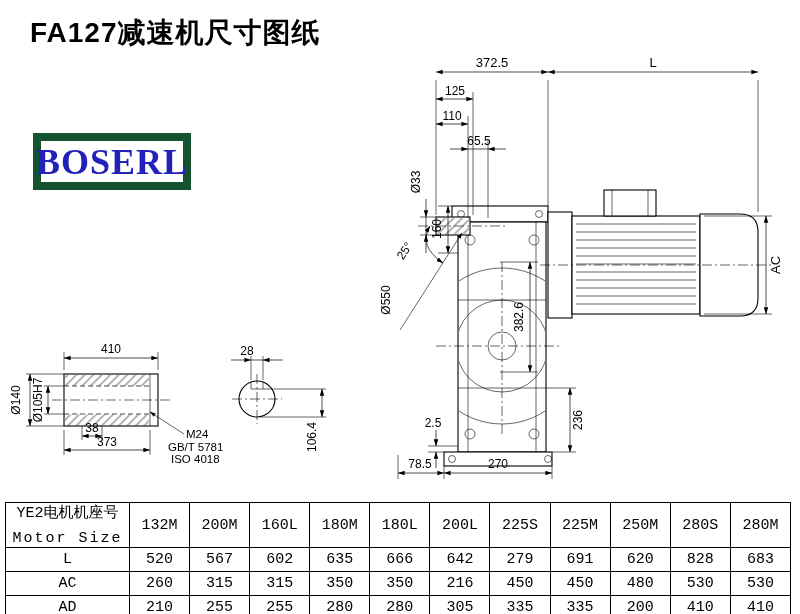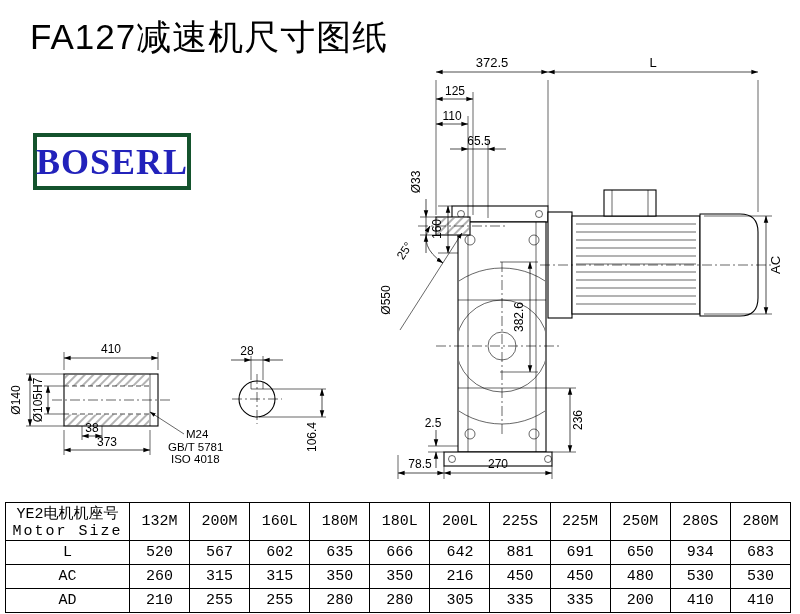--- a/index.html
+++ b/index.html
@@ -1,22 +1,22 @@
 <!DOCTYPE html>
 <html><head>
 <meta charset="utf-8">
 <style>
   * { margin:0; padding:0; box-sizing:border-box; }
   html,body { width:800px; height:614px; }
   body { position:relative; background:#fff; font-family:"Liberation Sans",sans-serif; overflow:hidden; }
 
-  .title { position:absolute; left:30px; top:14px; font-size:35px; font-weight:normal; color:#000; letter-spacing:1px; }
+  .title { position:absolute; left:30px; top:14px; font-size:28px; font-weight:bold; color:#000; letter-spacing:1px; }
 
   .logo { position:absolute; left:33px; top:133px; width:158px; height:57px;
-          border:4px solid #14532d; background:#fff;
+          border:8px solid #14532d; background:#fff;
           display:flex; align-items:center; justify-content:center; }
   .logo span { font-family:"Liberation Serif",serif; font-size:36px; font-weight:bold;
                color:#2222bb; letter-spacing:1px; }
 
   svg.drawing { position:absolute; left:0; top:0; }
 
   
   .ol   { fill:#fff; stroke:#000; stroke-width:1.1; }
   .oln  { fill:none; stroke:#000; stroke-width:1.1; }
   .thin { fill:none; stroke:#000; stroke-width:0.6; }
@@ -32,21 +32,21 @@
 
   
   table.spec { position:absolute; left:5px; top:502px; width:786px;
                border-collapse:collapse; table-layout:fixed;
                font-family:Liberation Mono, monospace; }
   .spec th, .spec td { border:1px solid #000; text-align:center; vertical-align:middle;
                        font-size:15px; font-weight:normal; color:#000; padding:0; height:24px;
                        white-space:nowrap; overflow:hidden; }
   .spec tr.hdr th { height:38px; }
   .spec .first { width:124px; }
-  .spec .en { letter-spacing:2px; }
+  .spec .en { letter-spacing:2px;margin-top:8px; }
 </style>
 </head>
 <body>
 
 <div class="title">FA127减速机尺寸图纸</div>
 
 <div class="logo">
   <span>BOSERL</span>
 </div>
 
@@ -271,24 +271,24 @@
     <th>280M</th>
   </tr>
   <tr>
     <td class="first">L</td>
     <td>520</td>
     <td>567</td>
     <td>602</td>
     <td>635</td>
     <td>666</td>
     <td>642</td>
-    <td>881</td>
+    <td>279</td>
     <td>691</td>
-    <td>650</td>
-    <td>934</td>
+    <td>620</td>
+    <td>828</td>
     <td>683</td>
   </tr>
   <tr>
     <td class="first">AC</td>
     <td>260</td>
     <td>315</td>
     <td>315</td>
     <td>350</td>
     <td>350</td>
     <td>216</td>

